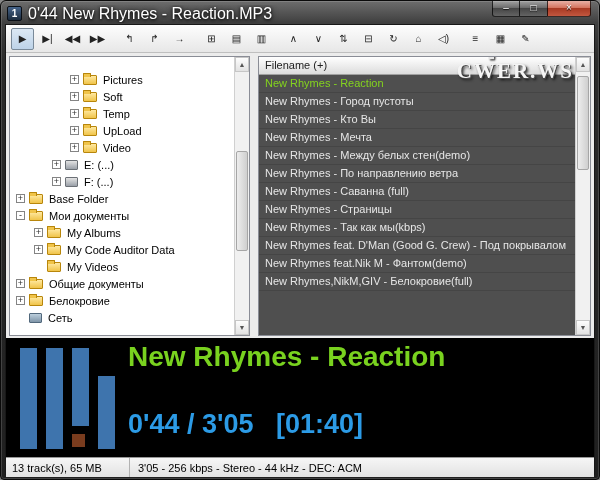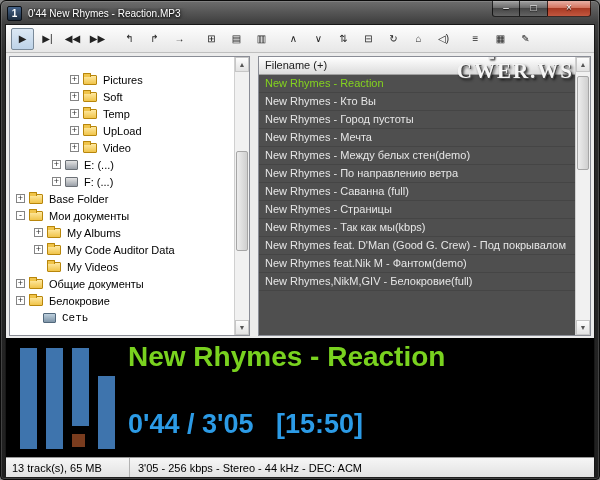--- a/index.html
+++ b/index.html
@@ -10,21 +10,21 @@
     border-radius:6px 6px 4px 4px; overflow:hidden;
     background:linear-gradient(180deg,#6d6d6d 0,#3f3f3f 22px,#2b2b2b 60px,#202020 100%);
     box-shadow:inset 0 0 0 1px rgba(255,255,255,.15); }
 
   
   .titlebar { position:absolute; top:0; left:0; right:0; height:23px;
     display:flex; align-items:center; padding:2px 6px 0; }
   .app-icon { width:15px; height:15px; border:1px solid #0a0f16; border-radius:2px;
     background:linear-gradient(#46648a,#1d2c3e); color:#fff; font-size:10px; font-weight:bold;
     display:flex; align-items:center; justify-content:center; flex:none; }
-  .title { margin-left:6px; font-size:10px; color:#fff; white-space:nowrap;
+  .title { margin-left:6px; font-size:16px; color:#fff; white-space:nowrap;
     text-shadow:0 1px 3px #000, 0 0 6px rgba(0,0,0,.8); flex:1; overflow:hidden; }
   .win-controls { position:absolute; top:0; right:8px; display:flex; }
   .wc { height:16px; border:1px solid rgba(0,0,0,.75); border-top:none;
     background:linear-gradient(rgba(255,255,255,.35),rgba(255,255,255,.08) 45%,rgba(0,0,0,.25) 50%,rgba(255,255,255,.12));
     color:#fff; font-size:10px; line-height:14px; text-align:center; text-shadow:0 1px 1px #000; }
   .wc.min { width:28px; border-radius:0 0 0 3px; }
   .wc.max { width:27px; border-left:none; border-right:none; }
   .wc.close { width:44px; border-radius:0 0 3px 0;
     background:linear-gradient(#e8b0a5,#d4745f 45%,#a93a24 50%,#c2573f); }
 
@@ -212,43 +212,43 @@
             <div class="tree-row" style="padding-left: 6px;">
               <span class="expander">+</span>
               <span class="icon-folder"></span>
               <span class="tree-label">Общие документы</span>
             </div>
             <div class="tree-row" style="padding-left: 6px;">
               <span class="expander">+</span>
               <span class="icon-folder"></span>
               <span class="tree-label">Белокровие</span>
             </div>
-            <div class="tree-row" style="padding-left: 20px; font-family: Liberation Mono, monospace;">
+            <div class="tree-row" style="padding-left: 6px;">
               <span class="expander-spacer"></span>
               <span class="icon-network"></span>
               <span class="tree-label">Сеть</span>
             </div>
           </div>
         <div class="sbar">
           <div class="sbar-btn">▲</div>
           <div class="sbar-track">
             <div class="sbar-thumb tree-thumb"></div>
           </div>
           <div class="sbar-btn">▼</div>
         </div>
       </div>
 
       <div class="splitter"></div>
 
       <div class="list-panel">
         <div class="list-header">Filename (+)</div>
         <div class="list" id="list">
             <div class="list-row selected" style="color: rgb(132, 212, 30);">New Rhymes - Reaction</div>
+            <div class="list-row">New Rhymes - Город пустоты</div>
             <div class="list-row">New Rhymes - Кто Вы</div>
-            <div class="list-row">New Rhymes - Город пустоты</div>
             <div class="list-row">New Rhymes - Мечта</div>
             <div class="list-row">New Rhymes - Между белых стен(demo)</div>
             <div class="list-row">New Rhymes - По направлению ветра</div>
             <div class="list-row">New Rhymes - Саванна (full)</div>
             <div class="list-row">New Rhymes - Страницы</div>
             <div class="list-row">New Rhymes - Так как мы(kbps)</div>
             <div class="list-row">New Rhymes feat. D'Man (Good G. Crew) - Под покрывалом</div>
             <div class="list-row">New Rhymes feat.Nik M - Фантом(demo)</div>
             <div class="list-row">New Rhymes,NikM,GIV - Белокровие(full)</div>
           </div>
@@ -269,21 +269,21 @@
 
     <div class="player">
       <div class="bars" id="bars">
           <div class="bar" style="left: 8px; top: 10px; width: 17px; height: 101px; background: rgb(62, 116, 173);"></div>
           <div class="bar" style="left: 34px; top: 10px; width: 17px; height: 101px; background: rgb(62, 116, 173);"></div>
           <div class="bar" style="left: 60px; top: 10px; width: 17px; height: 78px; background: rgb(62, 116, 173);"></div>
           <div class="bar" style="left: 86px; top: 38px; width: 17px; height: 73px; background: rgb(62, 116, 173);"></div>
           <div class="bar" style="left: 60px; top: 96px; width: 13px; height: 13px; background: rgb(122, 60, 30);"></div>
         </div>
       <div class="track-title" id="trackTitle" style="color: rgb(121, 210, 31);">New Rhymes - Reaction</div>
-      <div class="time" id="timeDisplay" style="color: rgb(44, 155, 230);">0'44 / 3'05   [15:50]</div>
+      <div class="time" id="timeDisplay" style="color: rgb(44, 155, 230);">0'44 / 3'05   [01:40]</div>
     </div>
 
     <div class="statusbar">
       <div class="status-cell left">13 track(s), 65 MB</div>
       <div class="status-cell right">3'05 - 256 kbps - Stereo - 44 kHz - DEC: ACM</div>
     </div>
 
   </div>
 </div>
 

